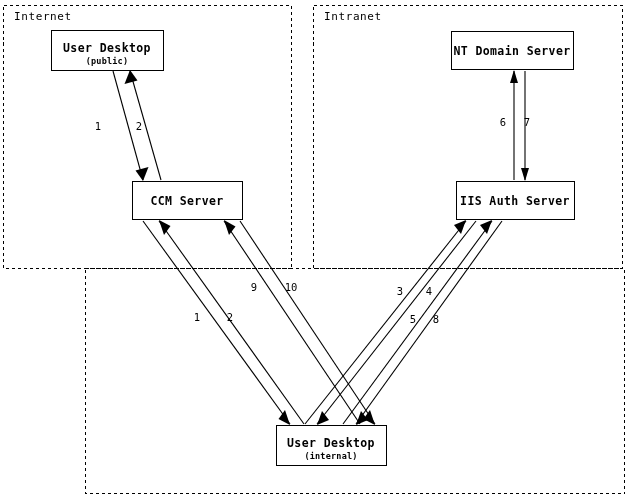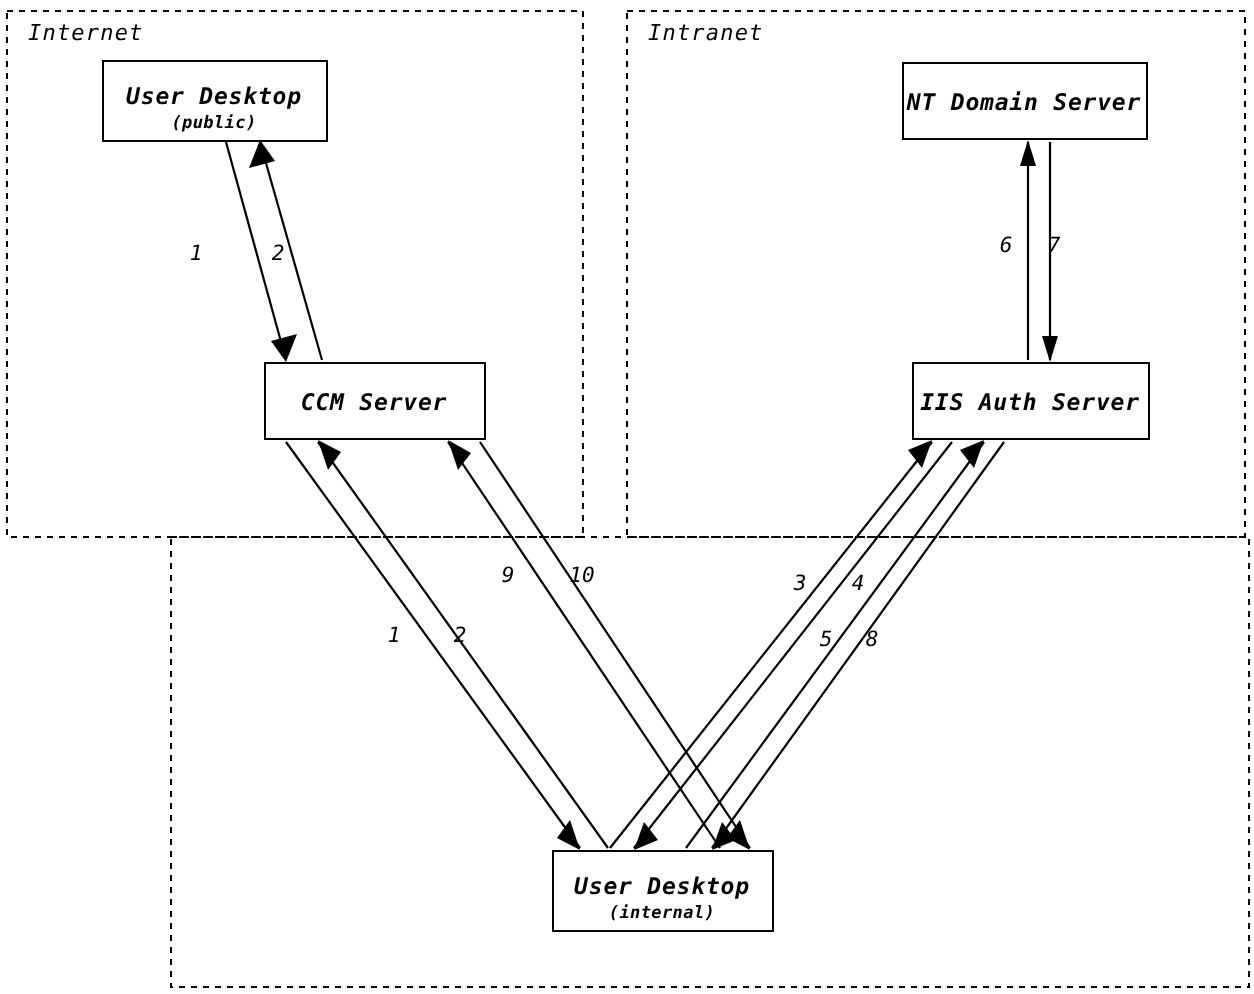--- a/index.html
+++ b/index.html
@@ -9,21 +9,20 @@
   }
   body {
     font-family: "DejaVu Sans Mono", monospace;
   }
   #diagram-root {
     position: relative;
     width: 627px;
     height: 497px;
     background: #ffffff;
     overflow: hidden;
-    font-style: italic;
   }
   svg.diagram {
     display: block;
     width: 627px;
     height: 497px;
   }
   .zone-rect {
     fill: none;
     stroke: #000000;
     stroke-width: 1.2;

